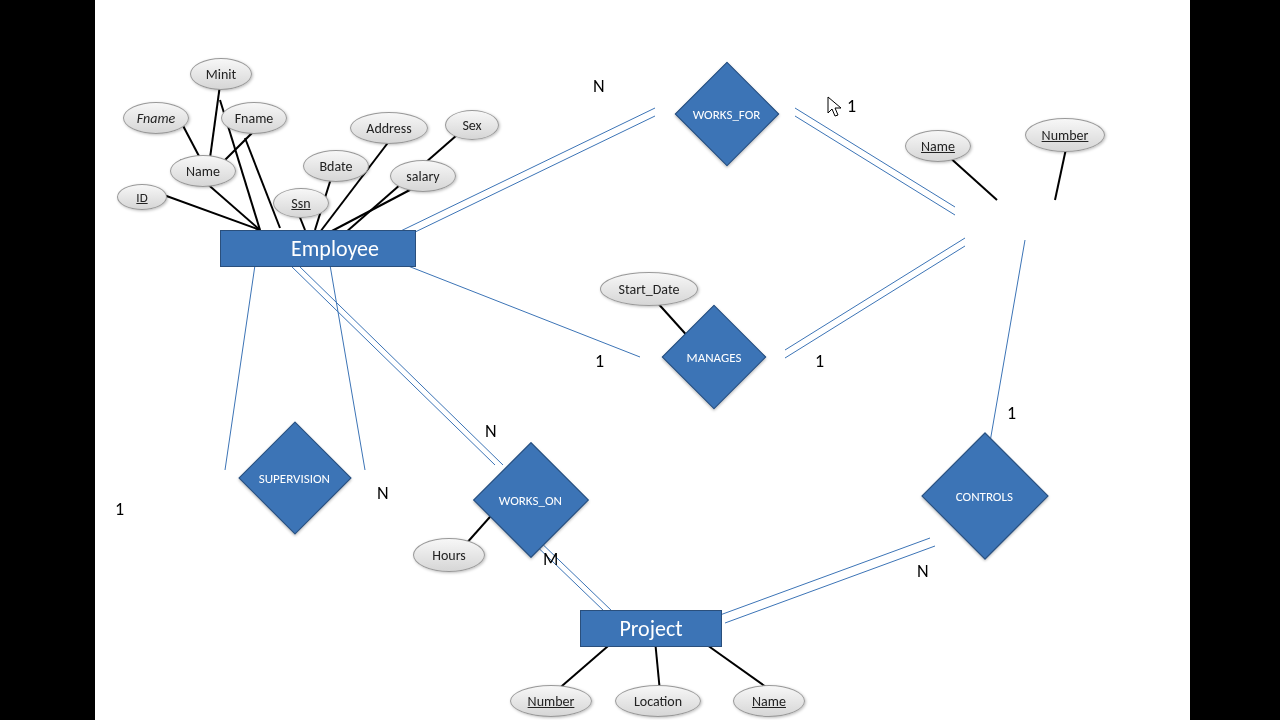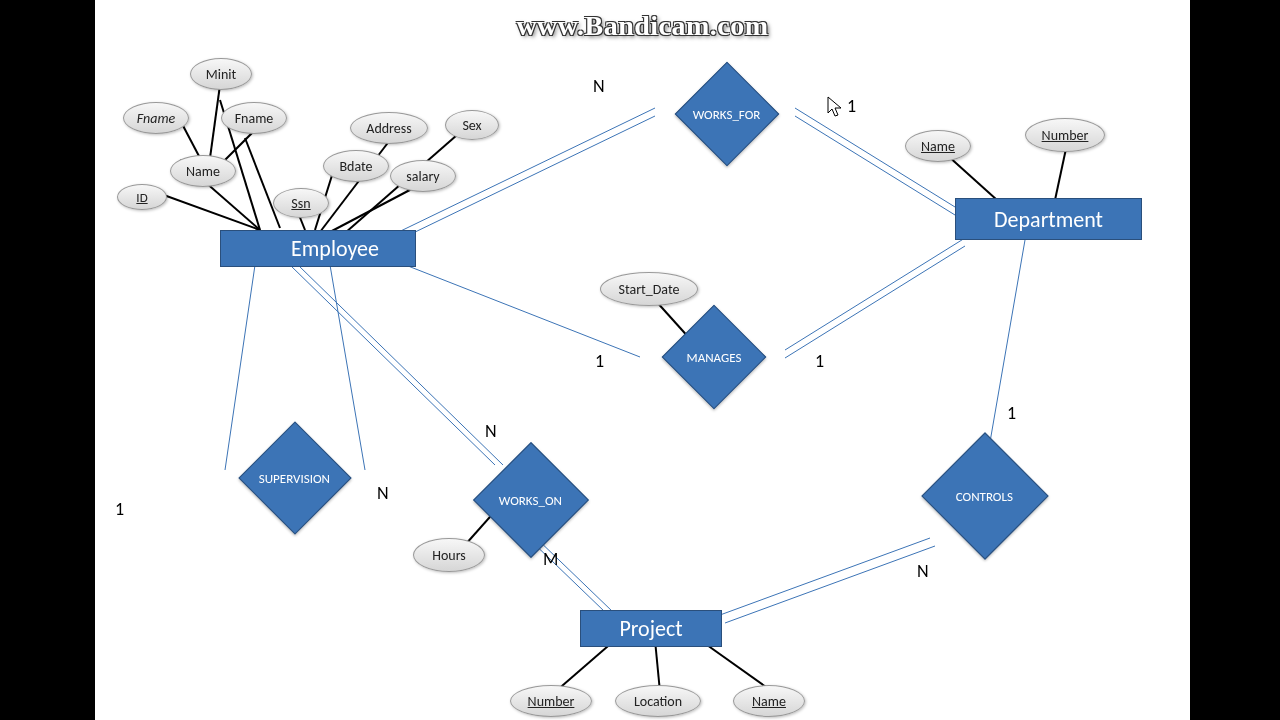--- a/index.html
+++ b/index.html
@@ -69,21 +69,20 @@
     position: absolute;
     width: 18px; height: 24px;
     pointer-events: none;
   }
 </style>
 </head>
 <body>
 
 <div class="canvas">
 
-  <div class="watermark">www.Bandicam.com</div>
 
   <svg width="1095" height="720">
 
     <g stroke="#000" stroke-width="2">
       <line x1="125" y1="100" x2="165" y2="230"></line>
       <line x1="85" y1="160" x2="165" y2="230"></line>
       <line x1="55" y1="190" x2="165" y2="230"></line>
       <line x1="150" y1="138" x2="185" y2="228"></line>
       <line x1="200" y1="205" x2="210" y2="230"></line>
       <line x1="238" y1="172" x2="220" y2="230"></line>
@@ -138,23 +137,20 @@
       <line x1="930" y1="240" x2="895" y2="442"></line>
 
       <line x1="835" y1="538" x2="625" y2="615"></line>
       <line x1="840" y1="546" x2="630" y2="623"></line>
     </g>
   </svg>
 
   <div class="entity" style="left:125px; top:230px; width:160px; height:35px;padding-left:34px;">
       <span>Employee</span>
     </div>
-  <div class="entity" style="left:860px; top:198px; width:185px; height:40px;">
-      <span>Department</span>
-    </div>
   <div class="entity" style="left:485px; top:610px; width:140px; height:35px;text-align:center;">
       <span>Project</span>
     </div>
 
   <div class="diamond" style="left:595px; top:77px; width:72px; height:72px;">
       <span>WORKS_FOR</span>
     </div>
   <div class="diamond" style="left:582px; top:320px; width:72px; height:72px;">
       <span>MANAGES</span>
     </div>
@@ -167,21 +163,21 @@
   <div class="diamond" style="left:845px; top:451px; width:88px; height:88px;">
       <span>CONTROLS</span>
     </div>
 
   <div class="attr" style="left:95px; top:58px; width:60px; height:30px;">Minit</div>
   <div class="attr" style="left:28px; top:102px; width:64px; height:30px;font-style:italic;">Fname</div>
   <div class="attr" style="left:126px; top:102px; width:64px; height:30px;">Fname</div>
   <div class="attr" style="left:75px; top:155px; width:64px; height:30px;">Name</div>
   <div class="attr key" style="left:22px; top:184px; width:48px; height:24px; font-size:13px;">ID</div>
   <div class="attr key" style="left:178px; top:188px; width:54px; height:28px;">Ssn</div>
-  <div class="attr" style="left:228px; top:150px; width:64px; height:30px;">Bdate</div>
+  <div class="attr" style="left:208px; top:150px; width:64px; height:30px;">Bdate</div>
   <div class="attr" style="left:255px; top:112px; width:76px; height:30px;">Address</div>
   <div class="attr" style="left:295px; top:160px; width:64px; height:30px;">salary</div>
   <div class="attr" style="left:350px; top:110px; width:52px; height:28px;">Sex</div>
 
   <div class="attr key" style="left:810px; top:130px; width:64px; height:30px;">Name</div>
   <div class="attr key" style="left:930px; top:118px; width:78px; height:32px;">Number</div>
 
   <div class="attr" style="left:505px; top:272px; width:96px; height:32px;">Start_Date</div>
 
   <div class="attr" style="left:318px; top:538px; width:70px; height:32px;">Hours</div>

